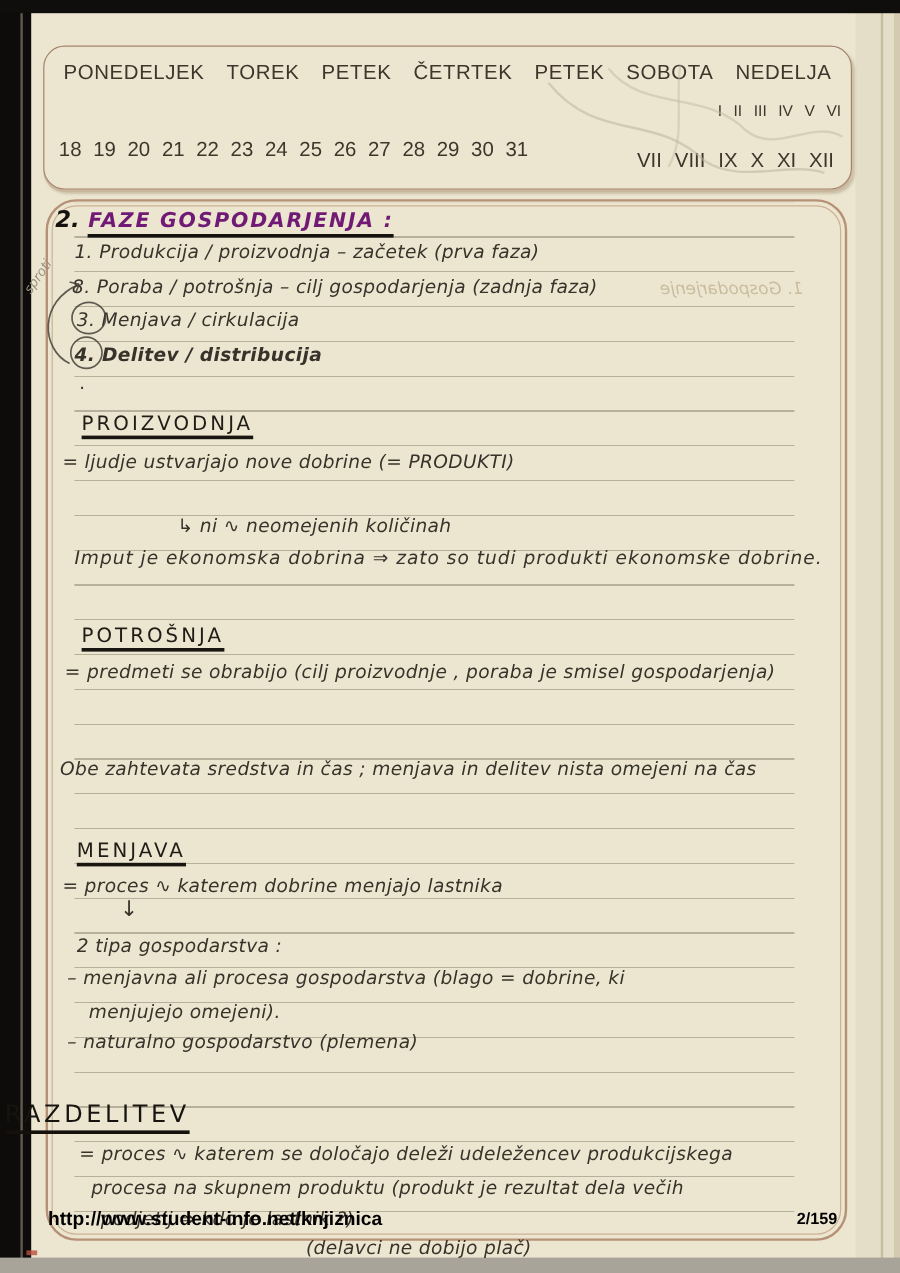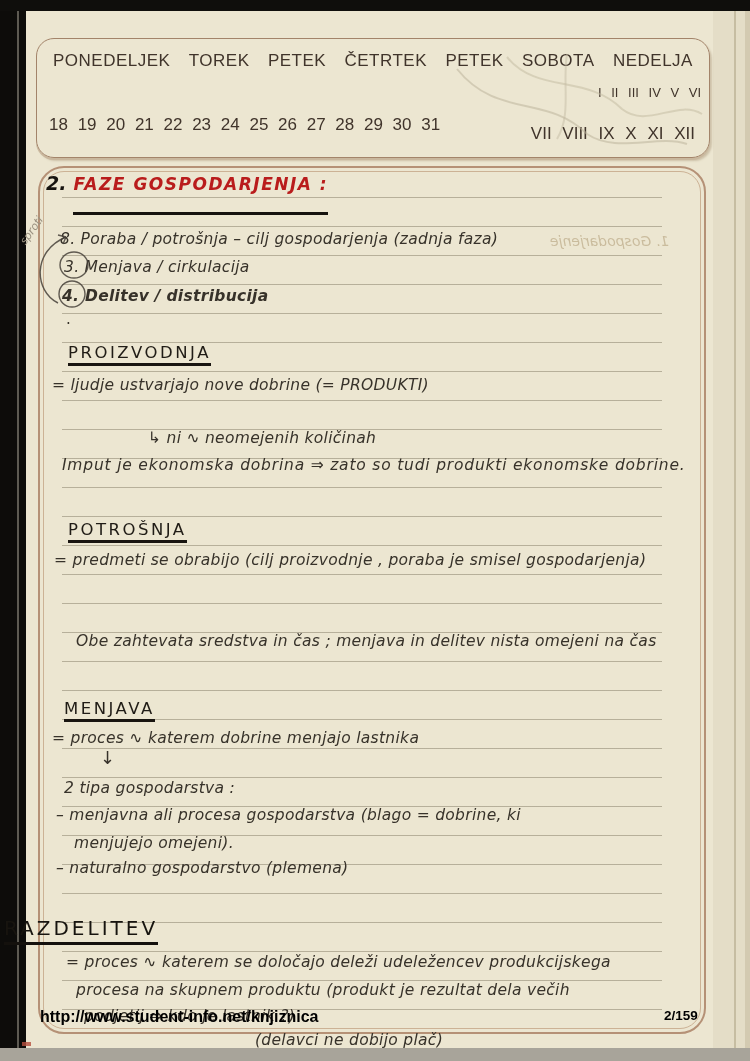--- a/index.html
+++ b/index.html
@@ -49,22 +49,22 @@
     font-family:"DejaVu Sans",sans-serif;font-style:italic;
     font-size:15.5px;color:#37322a;letter-spacing:.3px;}
   .hw-head{position:absolute;white-space:nowrap;z-index:5;
     font-family:"DejaVu Sans",sans-serif;font-style:normal;
     font-size:16.5px;color:#201c16;letter-spacing:2.5px;
     border-bottom:3px solid #191510;padding-bottom:1px;}
   .title-row{position:absolute;left:46px;top:172px;z-index:5;white-space:nowrap;}
   .title-num{font-family:"DejaVu Sans",sans-serif;font-style:italic;font-weight:bold;
     font-size:19px;color:#16130f;margin-right:7px;}
   .title-text{font-family:"DejaVu Sans",sans-serif;font-style:italic;font-weight:bold;
-    font-size:17px;color:#b91c1c;letter-spacing:1.5px;
-    border-bottom:3px solid #16130f;padding-bottom:18px;}
+    font-size:17px;color:#701a75;letter-spacing:1.5px;
+    border-bottom:3px solid #16130f;padding-bottom:1px;}
   .razdelitev-head{position:absolute;left:4px;top:916px;z-index:45;white-space:nowrap;
     font-family:"DejaVu Sans",sans-serif;font-size:20px;color:#17140f;letter-spacing:3px;
     border-bottom:3.5px solid #14110d;padding-bottom:2px;}
   .arrow-down{position:absolute;z-index:5;font-size:18px;color:#37322a;}
   .stray-dot{position:absolute;z-index:5;font-size:15px;color:#37322a;}
   .bleed{position:absolute;left:550px;top:233px;z-index:4;white-space:nowrap;
     font-family:"DejaVu Sans",sans-serif;font-style:italic;font-size:14px;
     color:#bfae8c;transform:scaleX(-1);opacity:.75;filter:blur(.4px);}
   .margin-note{position:absolute;left:16px;top:224px;z-index:44;
     font-family:"DejaVu Sans",sans-serif;font-style:italic;font-size:11px;
@@ -108,41 +108,42 @@
 
   <div class="notesbox">
     <div class="notesbox-inner"></div>
     <div class="ruling"></div>
   </div>
 
   <div class="title-row">
     <span class="title-num">2.</span><span class="title-text">FAZE GOSPODARJENJA :</span>
   </div>
 
+  <div class="hw" style="left:62px;top:201px;">1. Produkcija / proizvodnja – začetek (prva faza)</div>
   <div class="hw" style="left:60px;top:230px;">8. Poraba / potrošnja – cilj gospodarjenja (zadnja faza)</div>
   <div class="bleed">1. Gospodarjenje</div>
   <div class="hw" style="left:64px;top:258px;">3. Menjava / cirkulacija</div>
   <div class="hw" style="left:62px;top:287px;font-weight:bold;">4. Delitev / distribucija</div>
   <div class="margin-note">sproti</div>
   <svg class="margin-svg" width="80" height="140" viewBox="0 0 80 140">
     <ellipse cx="44" cy="70" rx="14" ry="13" stroke="#46413a" stroke-width="1.4" fill="none" opacity="0.85"></ellipse>
     <ellipse cx="42" cy="99" rx="13" ry="13" stroke="#46413a" stroke-width="1.4" fill="none" opacity="0.85"></ellipse>
     <path d="M28,108 C4,96 2,56 36,42" stroke="#46413a" stroke-width="1.4" fill="none" opacity="0.85"></path>
     <path d="M36,42 L28,40 M36,42 L33,49" stroke="#46413a" stroke-width="1.4" fill="none" opacity="0.85"></path>
   </svg>
   <div class="stray-dot" style="left:66px;top:310px;">.</div>
 
   <div class="hw-head" style="left:68px;top:343px;">PROIZVODNJA</div>
   <div class="hw" style="left:52px;top:376px;">= ljudje ustvarjajo nove dobrine (= PRODUKTI)</div>
   <div class="hw" style="left:62px;top:456px;letter-spacing:.8px;">Imput je ekonomska dobrina ⇒ zato so tudi produkti ekonomske dobrine.</div>
   <div class="hw" style="left:148px;top:429px;">↳ ni ∿ neomejenih količinah</div>
 
   <div class="hw-head" style="left:68px;top:520px;">POTROŠNJA</div>
   <div class="hw" style="left:54px;top:551px;">= predmeti se obrabijo (cilj proizvodnje , poraba je smisel gospodarjenja)</div>
-  <div class="hw" style="left:76px;top:632px;">Obe zahtevata sredstva in čas ; menjava in delitev nista omejeni na čas</div>
+  <div class="hw" style="left:50px;top:632px;">Obe zahtevata sredstva in čas ; menjava in delitev nista omejeni na čas</div>
 
   <div class="hw-head" style="left:64px;top:699px;">MENJAVA</div>
   <div class="hw" style="left:52px;top:729px;">= proces ∿ katerem dobrine menjajo lastnika</div>
   <div class="arrow-down" style="left:100px;top:747px;">↓</div>
   <div class="hw" style="left:64px;top:779px;">2 tipa gospodarstva :</div>
   <div class="hw" style="left:56px;top:806px;">– menjavna ali procesa gospodarstva (blago = dobrine, ki</div>
   <div class="hw" style="left:74px;top:834px;">menjujejo omejeni).</div>
   <div class="hw" style="left:56px;top:859px;">– naturalno gospodarstvo (plemena)</div>
 
   <div class="razdelitev-head">RAZDELITEV</div>

